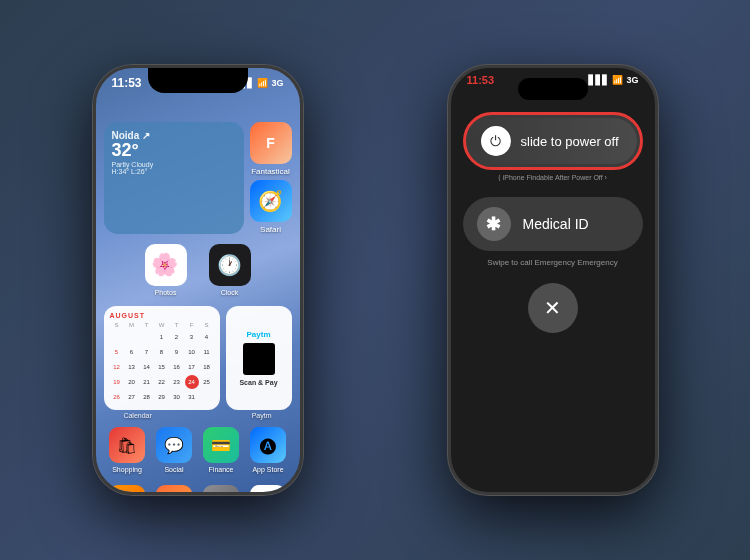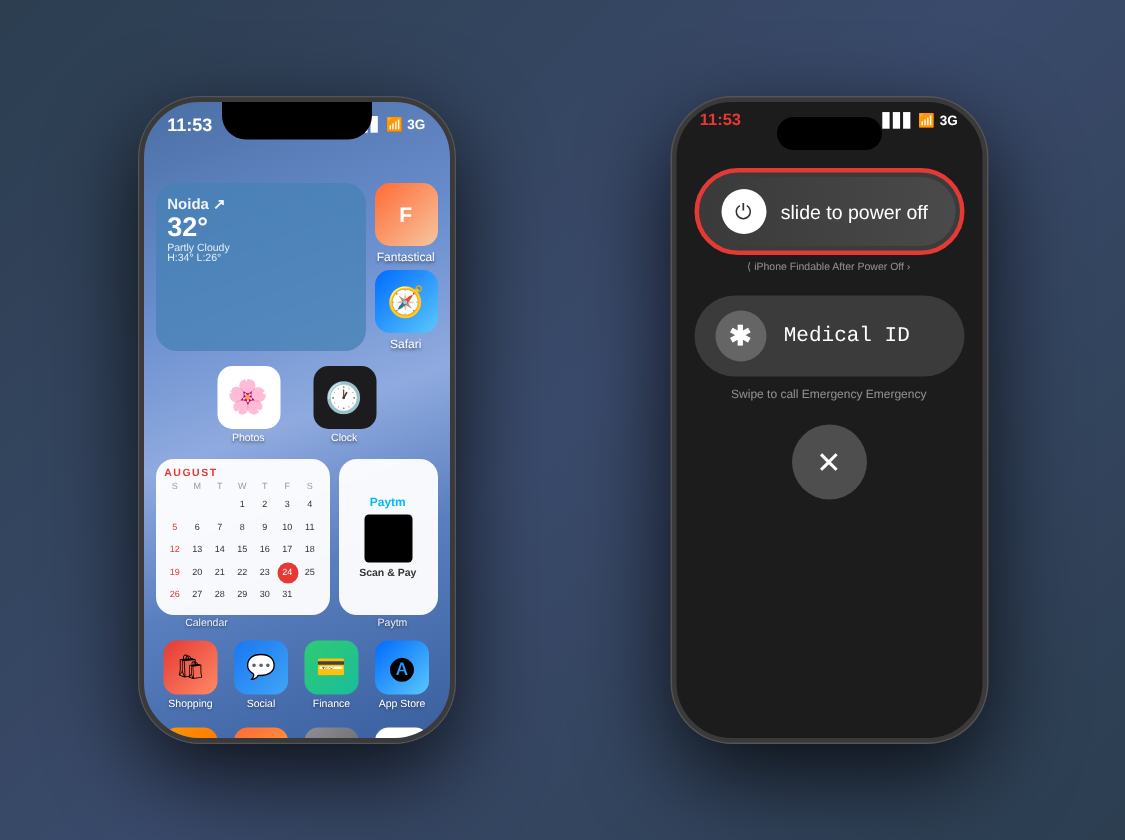--- a/index.html
+++ b/index.html
@@ -384,21 +384,20 @@
     }
 
     .sos-icon-circle {
       background: #e53935;
     }
 
     .action-btn-label {
       font-size: 14px;
       font-weight: 400;
       color: #fff;
-      font-family: Liberation Mono, monospace;
     }
 
     .swipe-text {
       font-size: 8px;
       color: rgba(255,255,255,0.5);
       text-align: center;
       margin-top: 2px;
     }
 
     

